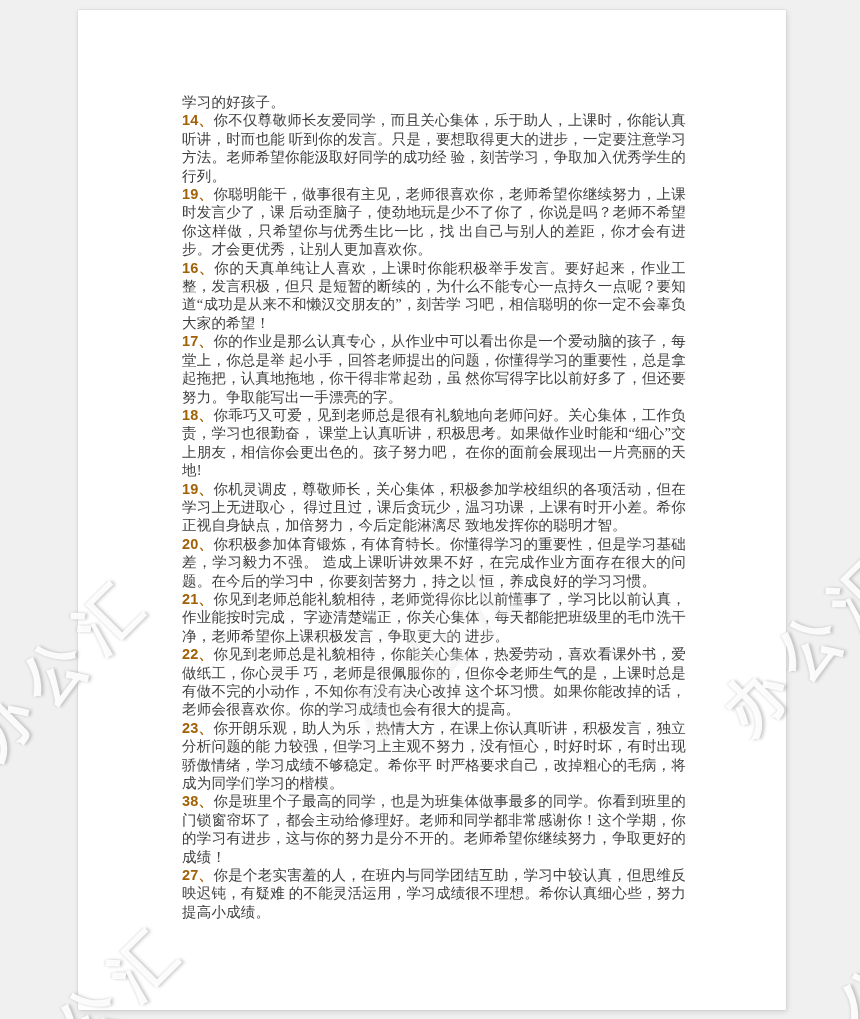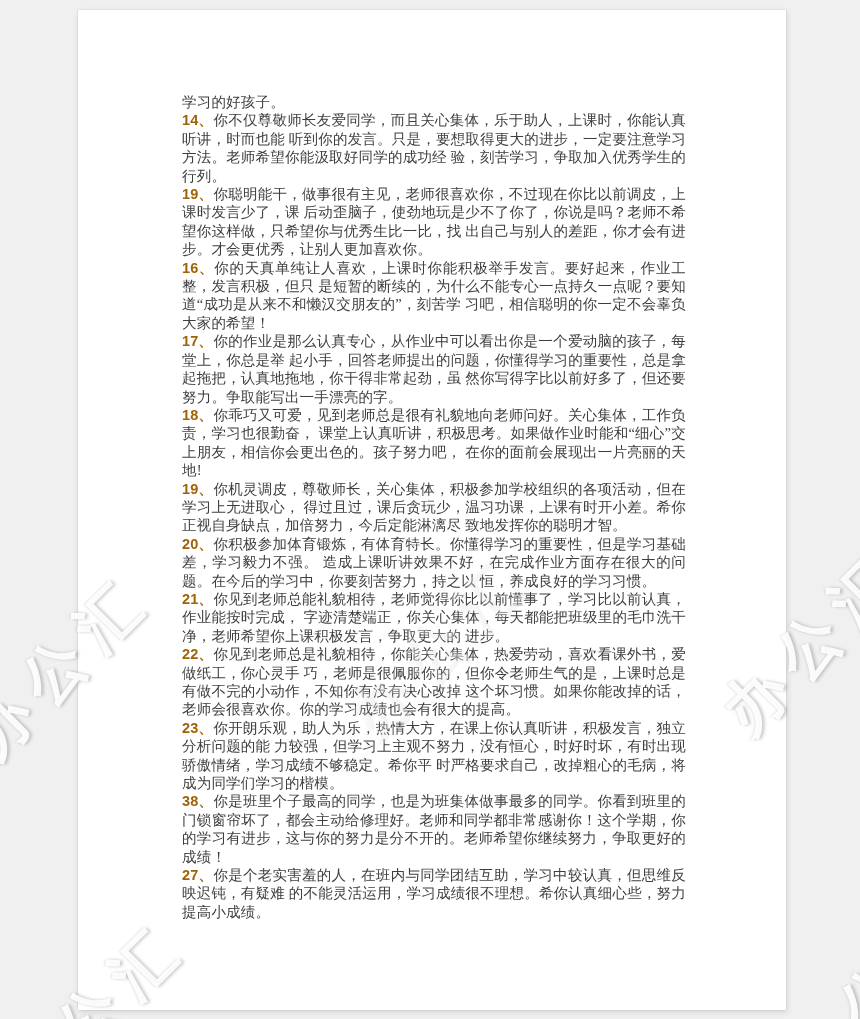--- a/index.html
+++ b/index.html
@@ -78,21 +78,21 @@
 </head>
 <body>
 
 <div class="canvas">
 
   <div class="page">
     <div class="doc-body">
       <p class="para">学习的好孩子。</p>
       <div id="paragraphs">
           <p class="para"><span class="num">14、</span><span>你不仅尊敬师长友爱同学，而且关心集体，乐于助人，上课时，你能认真听讲，时而也能 听到你的发言。只是，要想取得更大的进步，一定要注意学习方法。老师希望你能汲取好同学的成功经 验，刻苦学习，争取加入优秀学生的行列。</span></p>
-          <p class="para"><span class="num">19、</span><span>你聪明能干，做事很有主见，老师很喜欢你，不过现在你比以前调皮，上课时发言少了，课 后动歪脑子，使劲地玩是少不了你了，你说是吗？老师不希望你这样做，只希望你与优秀生比一比，找 出自己与别人的差距，你才会有进步。才会更优秀，让别人更加喜欢你。</span></p>
+          <p class="para"><span class="num">19、</span><span>你聪明能干，做事很有主见，老师很喜欢你，老师希望你继续努力，上课时发言少了，课 后动歪脑子，使劲地玩是少不了你了，你说是吗？老师不希望你这样做，只希望你与优秀生比一比，找 出自己与别人的差距，你才会有进步。才会更优秀，让别人更加喜欢你。</span></p>
           <p class="para"><span class="num">16、</span><span>你的天真单纯让人喜欢，上课时你能积极举手发言。要好起来，作业工整，发言积极，但只 是短暂的断续的，为什么不能专心一点持久一点呢？要知道“成功是从来不和懒汉交朋友的”，刻苦学 习吧，相信聪明的你一定不会辜负大家的希望！</span></p>
           <p class="para"><span class="num">17、</span><span>你的作业是那么认真专心，从作业中可以看出你是一个爱动脑的孩子，每堂上，你总是举 起小手，回答老师提出的问题，你懂得学习的重要性，总是拿起拖把，认真地拖地，你干得非常起劲，虽 然你写得字比以前好多了，但还要努力。争取能写出一手漂亮的字。</span></p>
           <p class="para"><span class="num">18、</span><span>你乖巧又可爱，见到老师总是很有礼貌地向老师问好。关心集体，工作负责，学习也很勤奋， 课堂上认真听讲，积极思考。如果做作业时能和“细心”交上朋友，相信你会更出色的。孩子努力吧， 在你的面前会展现出一片亮丽的天地!</span></p>
           <p class="para"><span class="num">19、</span><span>你机灵调皮，尊敬师长，关心集体，积极参加学校组织的各项活动，但在学习上无进取心， 得过且过，课后贪玩少，温习功课，上课有时开小差。希你正视自身缺点，加倍努力，今后定能淋漓尽 致地发挥你的聪明才智。</span></p>
           <p class="para"><span class="num">20、</span><span>你积极参加体育锻炼，有体育特长。你懂得学习的重要性，但是学习基础差，学习毅力不强。 造成上课听讲效果不好，在完成作业方面存在很大的问题。在今后的学习中，你要刻苦努力，持之以 恒，养成良好的学习习惯。</span></p>
           <p class="para"><span class="num">21、</span><span>你见到老师总能礼貌相待，老师觉得你比以前懂事了，学习比以前认真，作业能按时完成， 字迹清楚端正，你关心集体，每天都能把班级里的毛巾洗干净，老师希望你上课积极发言，争取更大的 进步。</span></p>
           <p class="para"><span class="num">22、</span><span>你见到老师总是礼貌相待，你能关心集体，热爱劳动，喜欢看课外书，爱做纸工，你心灵手 巧，老师是很佩服你的，但你令老师生气的是，上课时总是有做不完的小动作，不知你有没有决心改掉 这个坏习惯。如果你能改掉的话，老师会很喜欢你。你的学习成绩也会有很大的提高。</span></p>
           <p class="para"><span class="num">23、</span><span>你开朗乐观，助人为乐，热情大方，在课上你认真听讲，积极发言，独立分析问题的能 力较强，但学习上主观不努力，没有恒心，时好时坏，有时出现骄傲情绪，学习成绩不够稳定。希你平 时严格要求自己，改掉粗心的毛病，将成为同学们学习的楷模。</span></p>
           <p class="para"><span class="num">38、</span><span>你是班里个子最高的同学，也是为班集体做事最多的同学。你看到班里的门锁窗帘坏了，都会主动给修理好。老师和同学都非常感谢你！这个学期，你的学习有进步，这与你的努力是分不开的。老师希望你继续努力，争取更好的成绩！</span></p>
           <p class="para"><span class="num">27、</span><span>你是个老实害羞的人，在班内与同学团结互助，学习中较认真，但思维反映迟钝，有疑难 的不能灵活运用，学习成绩很不理想。希你认真细心些，努力提高小成绩。</span></p>

